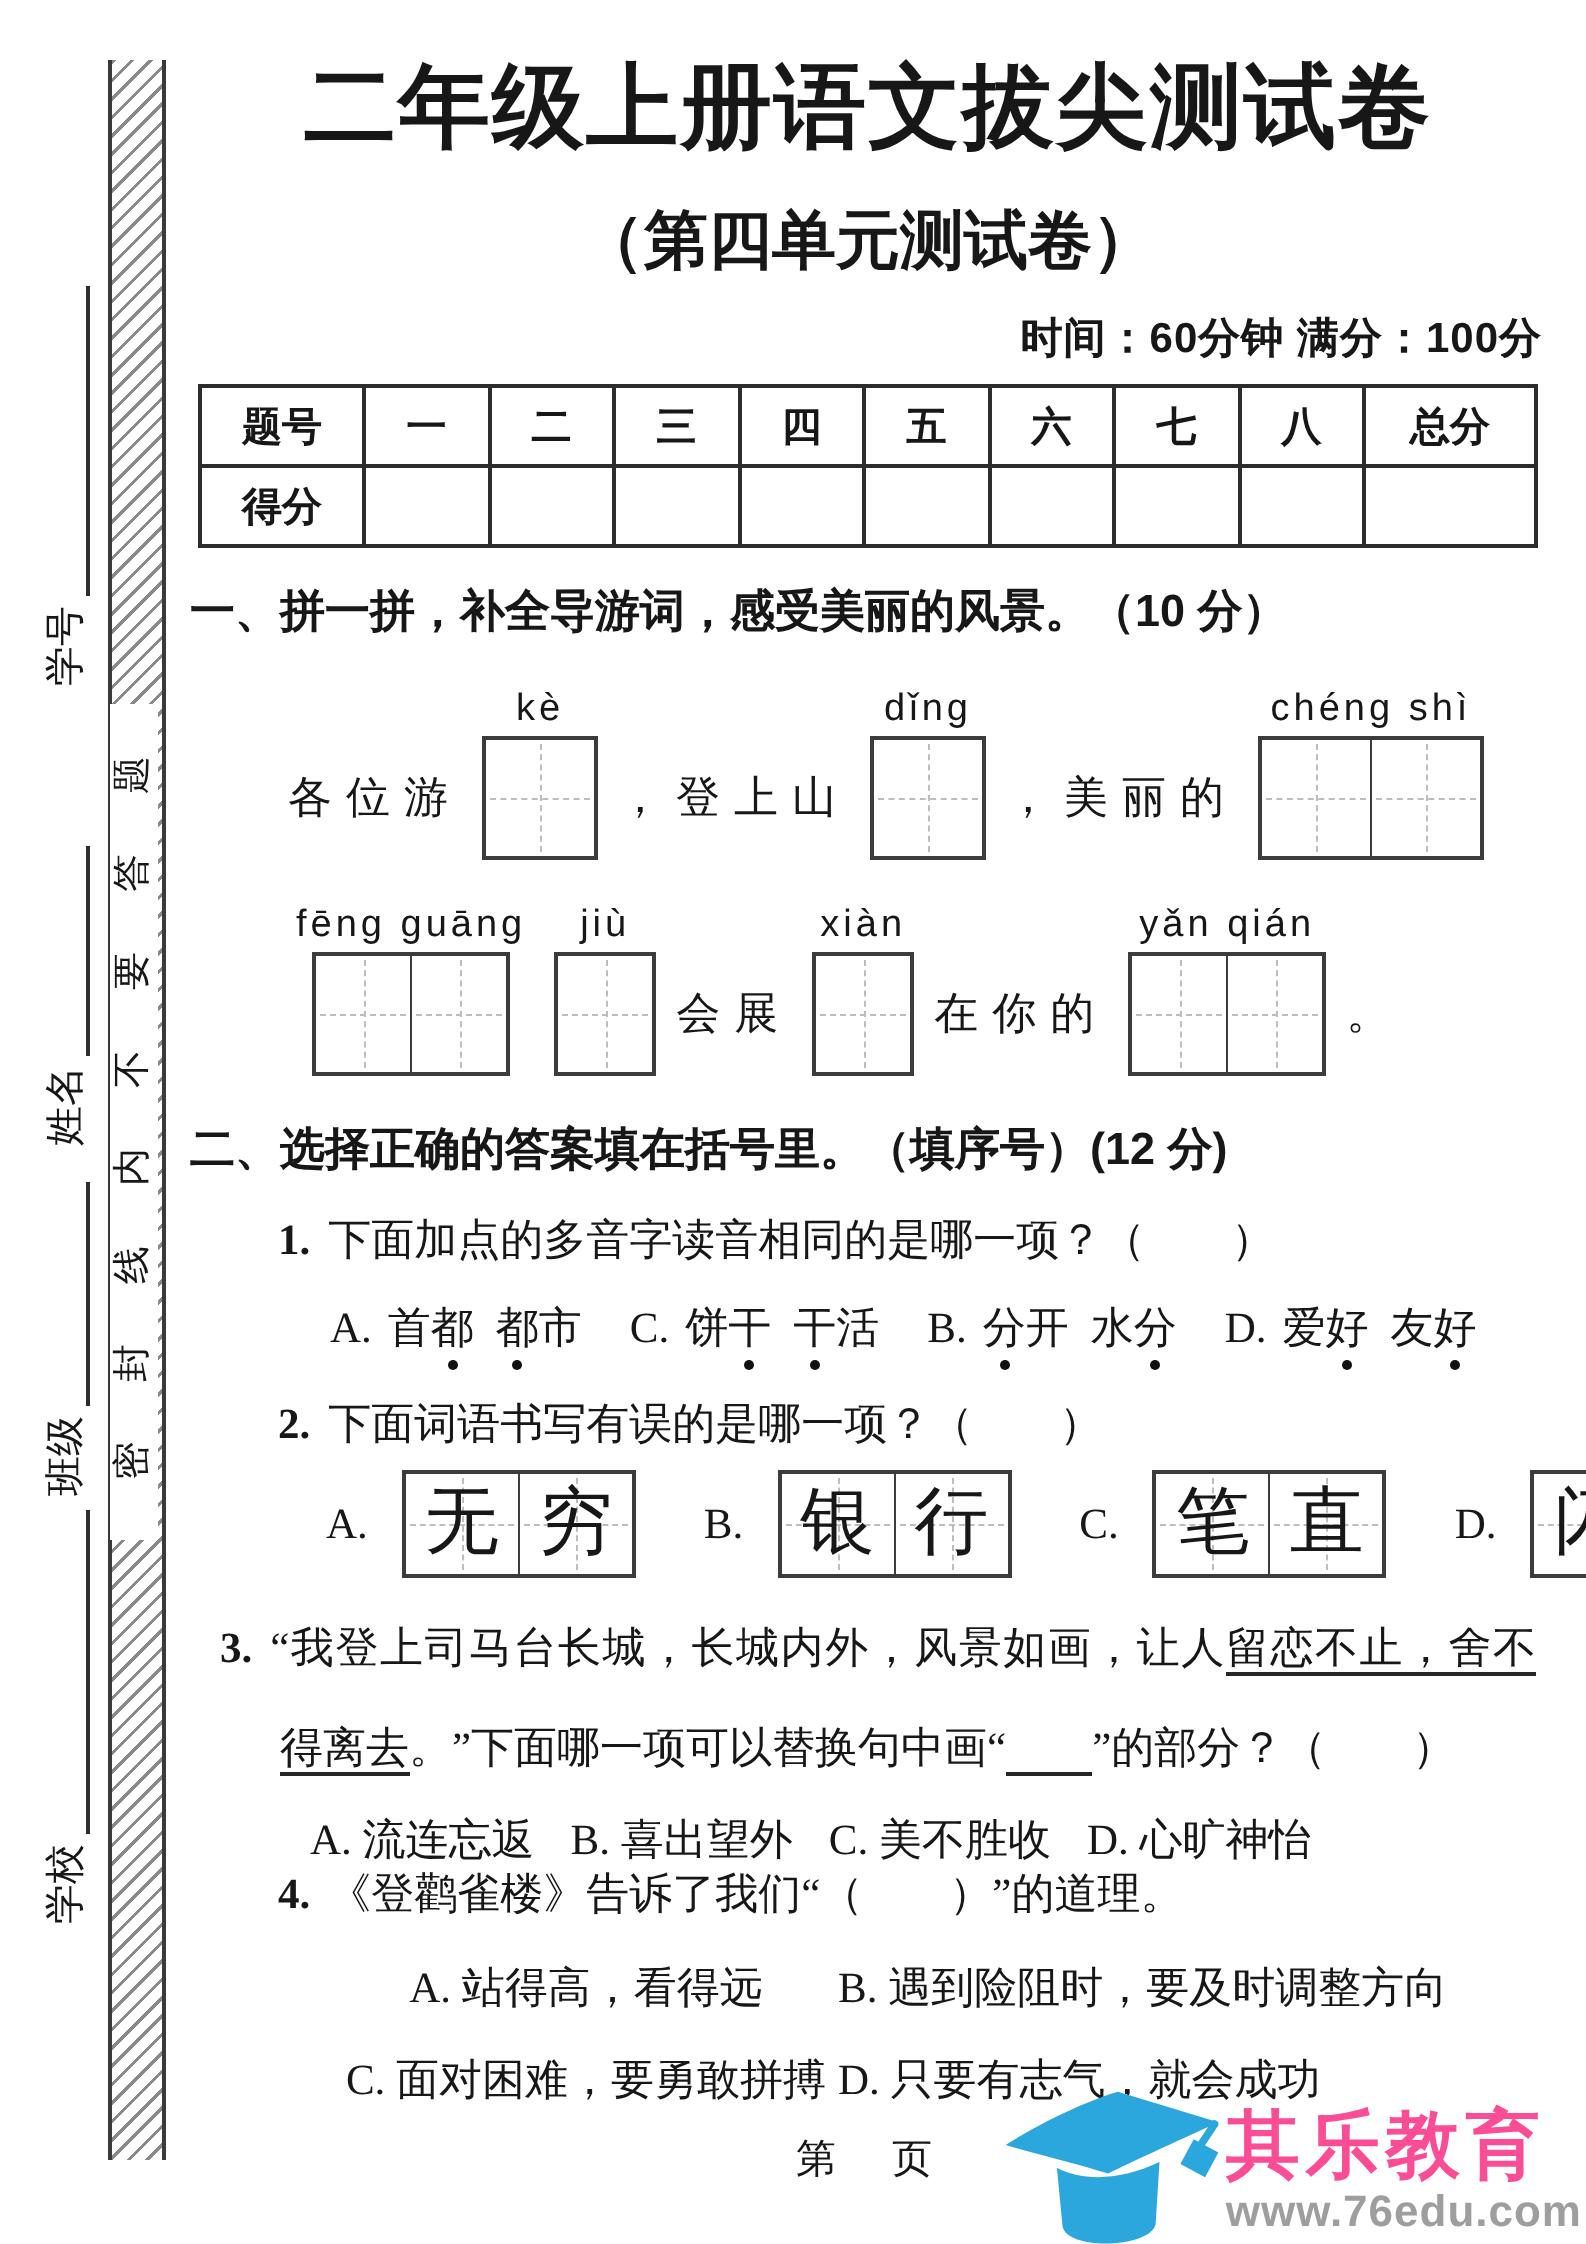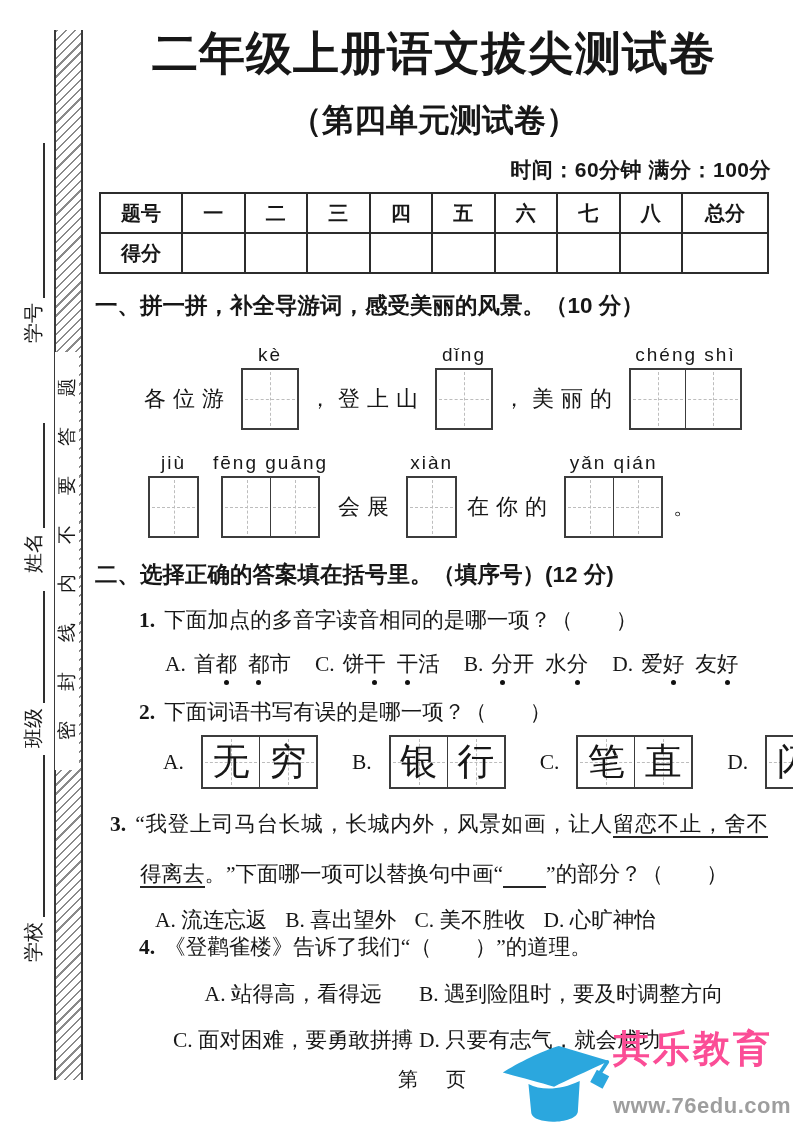--- a/index.html
+++ b/index.html
@@ -91,21 +91,21 @@
   .q4row .opt4:first-child { width:252px; flex:none; }
 
   .footer { position:absolute; top:1066px; width:100%; text-align:center;
     font-size:20px; letter-spacing:4px; }
 
   
   .logo { position:absolute; right:2px; bottom:-2px; display:flex; align-items:flex-end; }
   .cap-svg { width:114px; height:84px; display:block; }
   .logo-text { padding-bottom:6px; }
   .logo-name { font:900 37px/1.05 "Liberation Sans", sans-serif; letter-spacing:3px; white-space:nowrap; }
-  .logo-url { font:700 22px/1.15 "Liberation Sans", sans-serif; letter-spacing:0.5px; white-space:nowrap;margin-top:24px; }
+  .logo-url { font:700 22px/1.15 "Liberation Sans", sans-serif; letter-spacing:0.5px; white-space:nowrap; }
 </style>
 </head>
 <body>
 
 <div class="page">
 
   <div class="seal-band"></div>
   <div class="seal-text">密封线内不要答题</div>
 
   <div class="m-field f1">
@@ -179,29 +179,29 @@
         <span class="pz-group">
           <span class="pz-pinyin">chéng shì</span>
           <span class="boxes">
             <span class="cell"></span>
             <span class="cell"></span>
           </span>
         </span>
       </div>
     <div class="pz pz2">
         <span class="pz-group">
+          <span class="pz-pinyin">fēng guāng</span>
+          <span class="boxes">
+            <span class="cell"></span>
+            <span class="cell"></span>
+          </span>
+        </span>
+        <span class="pz-group">
           <span class="pz-pinyin">jiù</span>
           <span class="boxes">
-            <span class="cell"></span>
-          </span>
-        </span>
-        <span class="pz-group">
-          <span class="pz-pinyin">fēng guāng</span>
-          <span class="boxes">
-            <span class="cell"></span>
             <span class="cell"></span>
           </span>
         </span>
         <span class="pz-text">会展</span>
         <span class="pz-group">
           <span class="pz-pinyin">xiàn</span>
           <span class="boxes">
             <span class="cell"></span>
           </span>
         </span>

